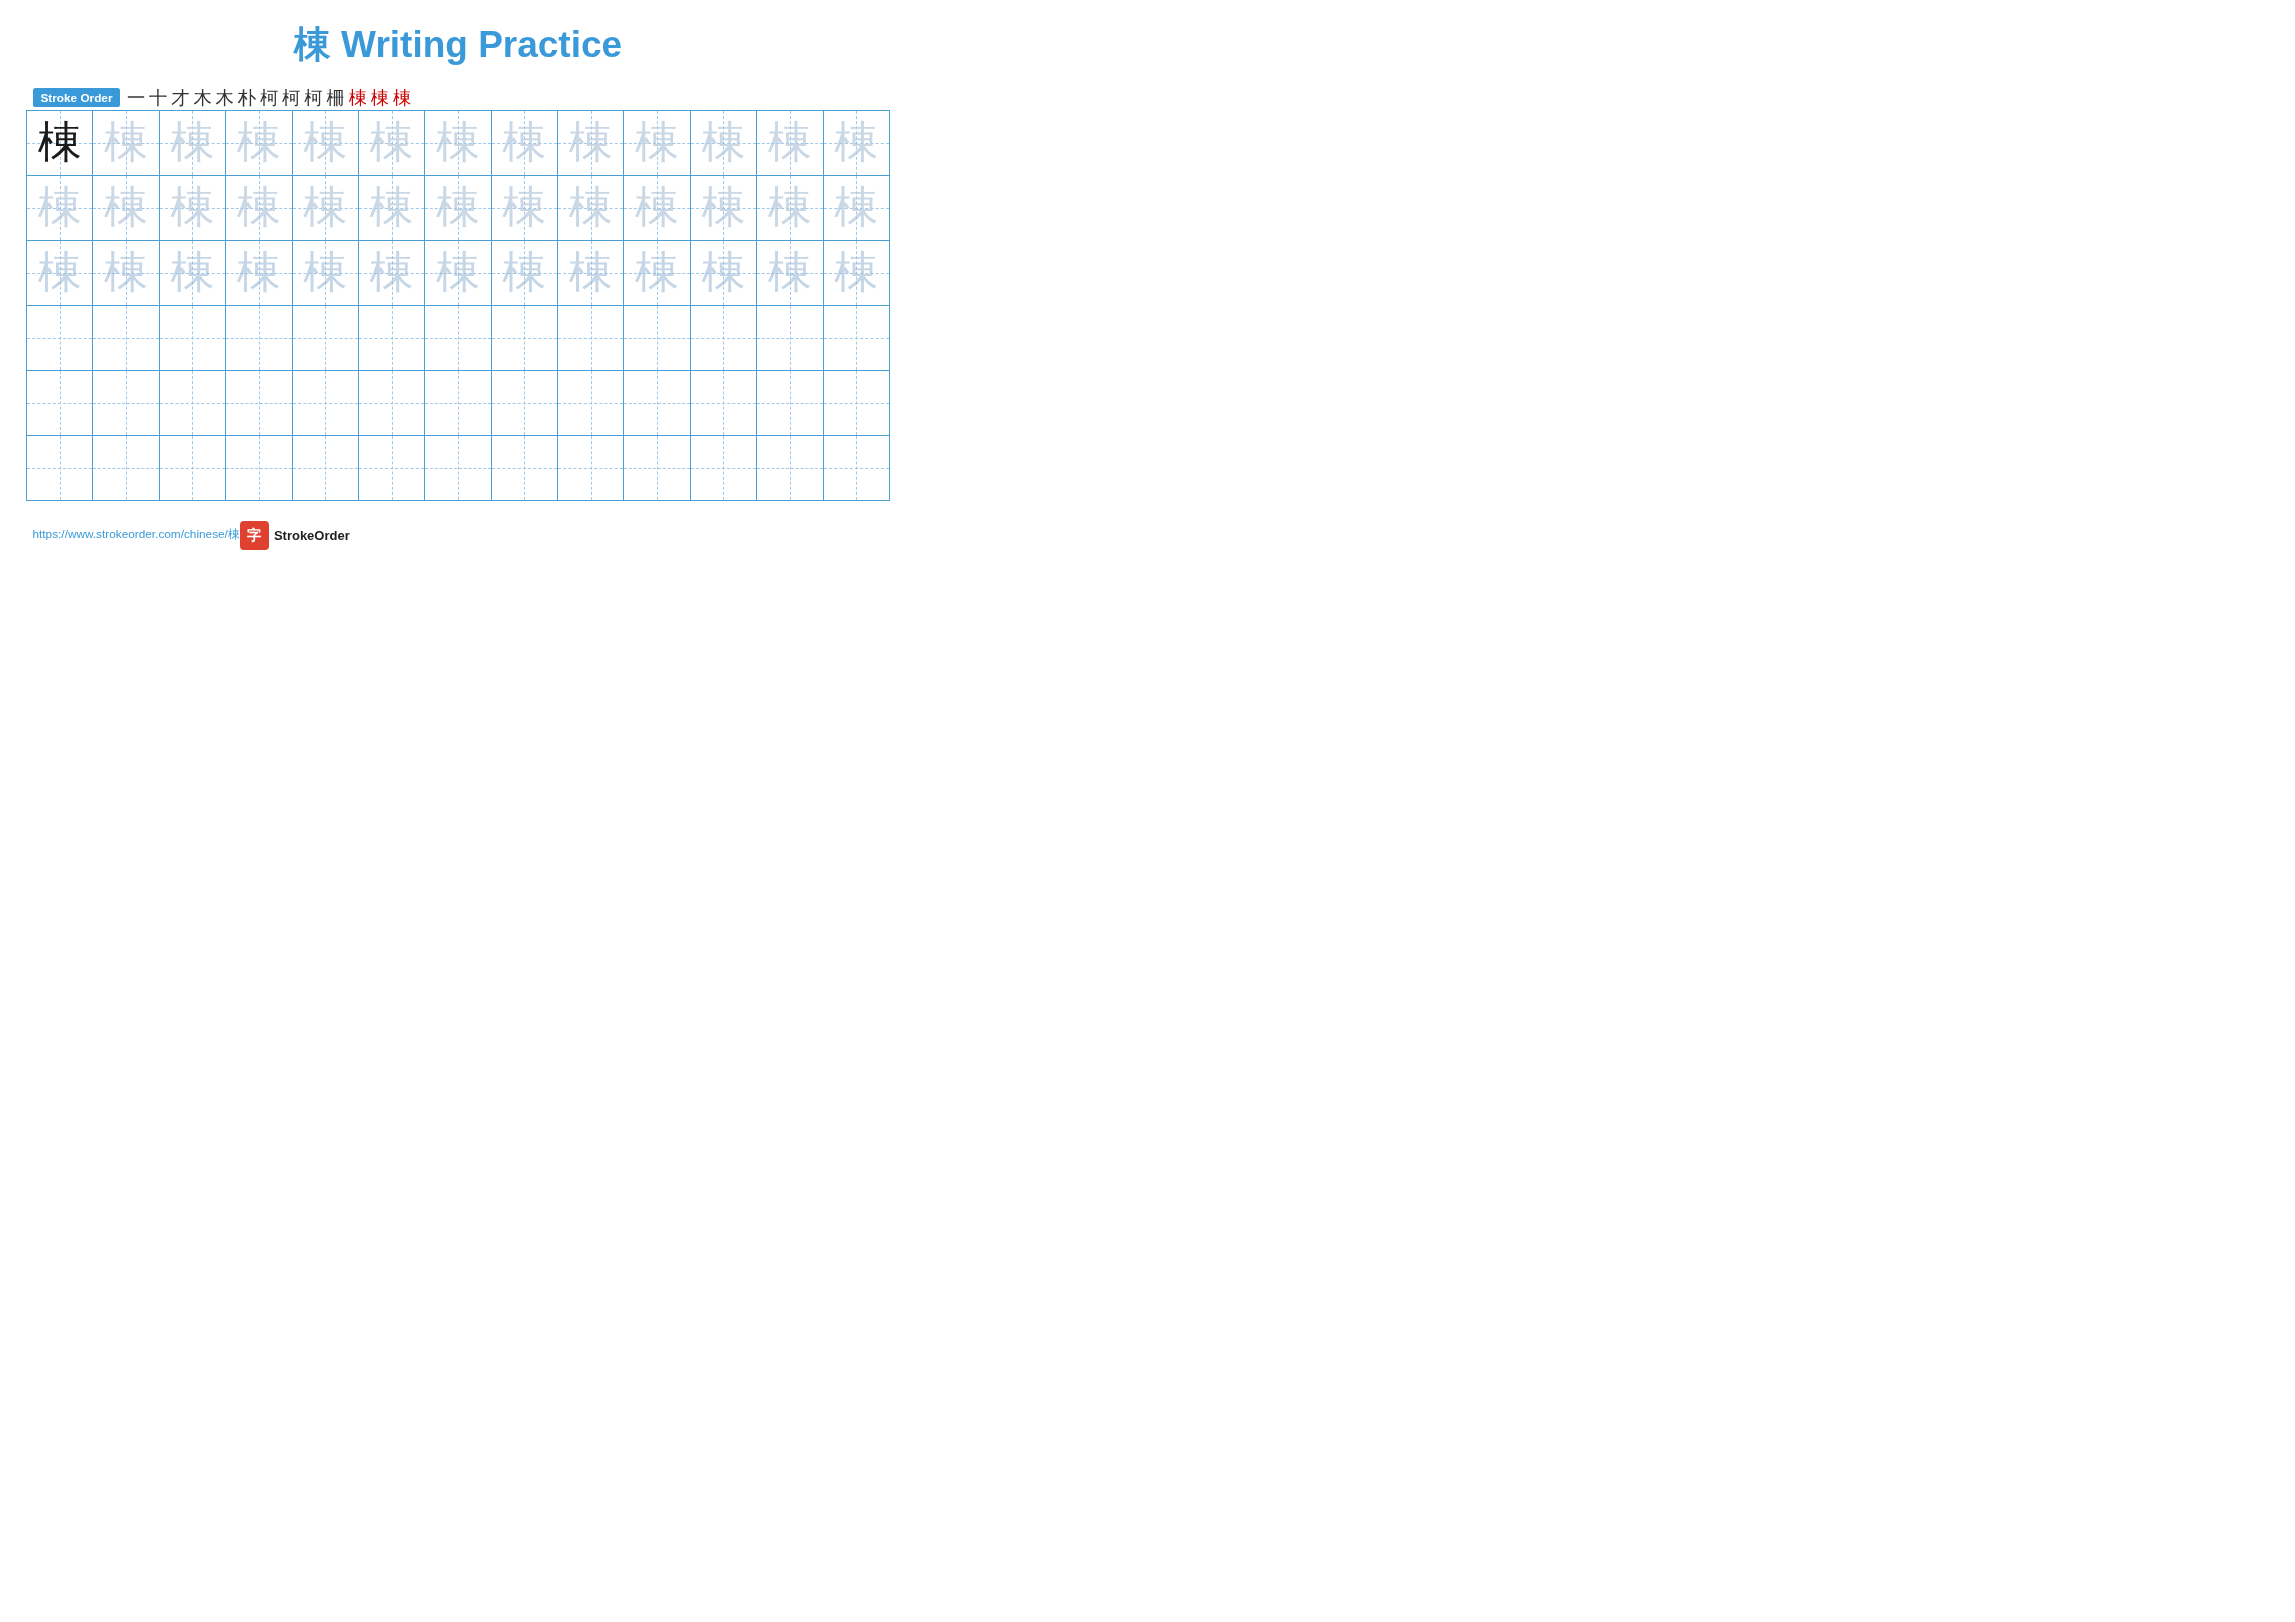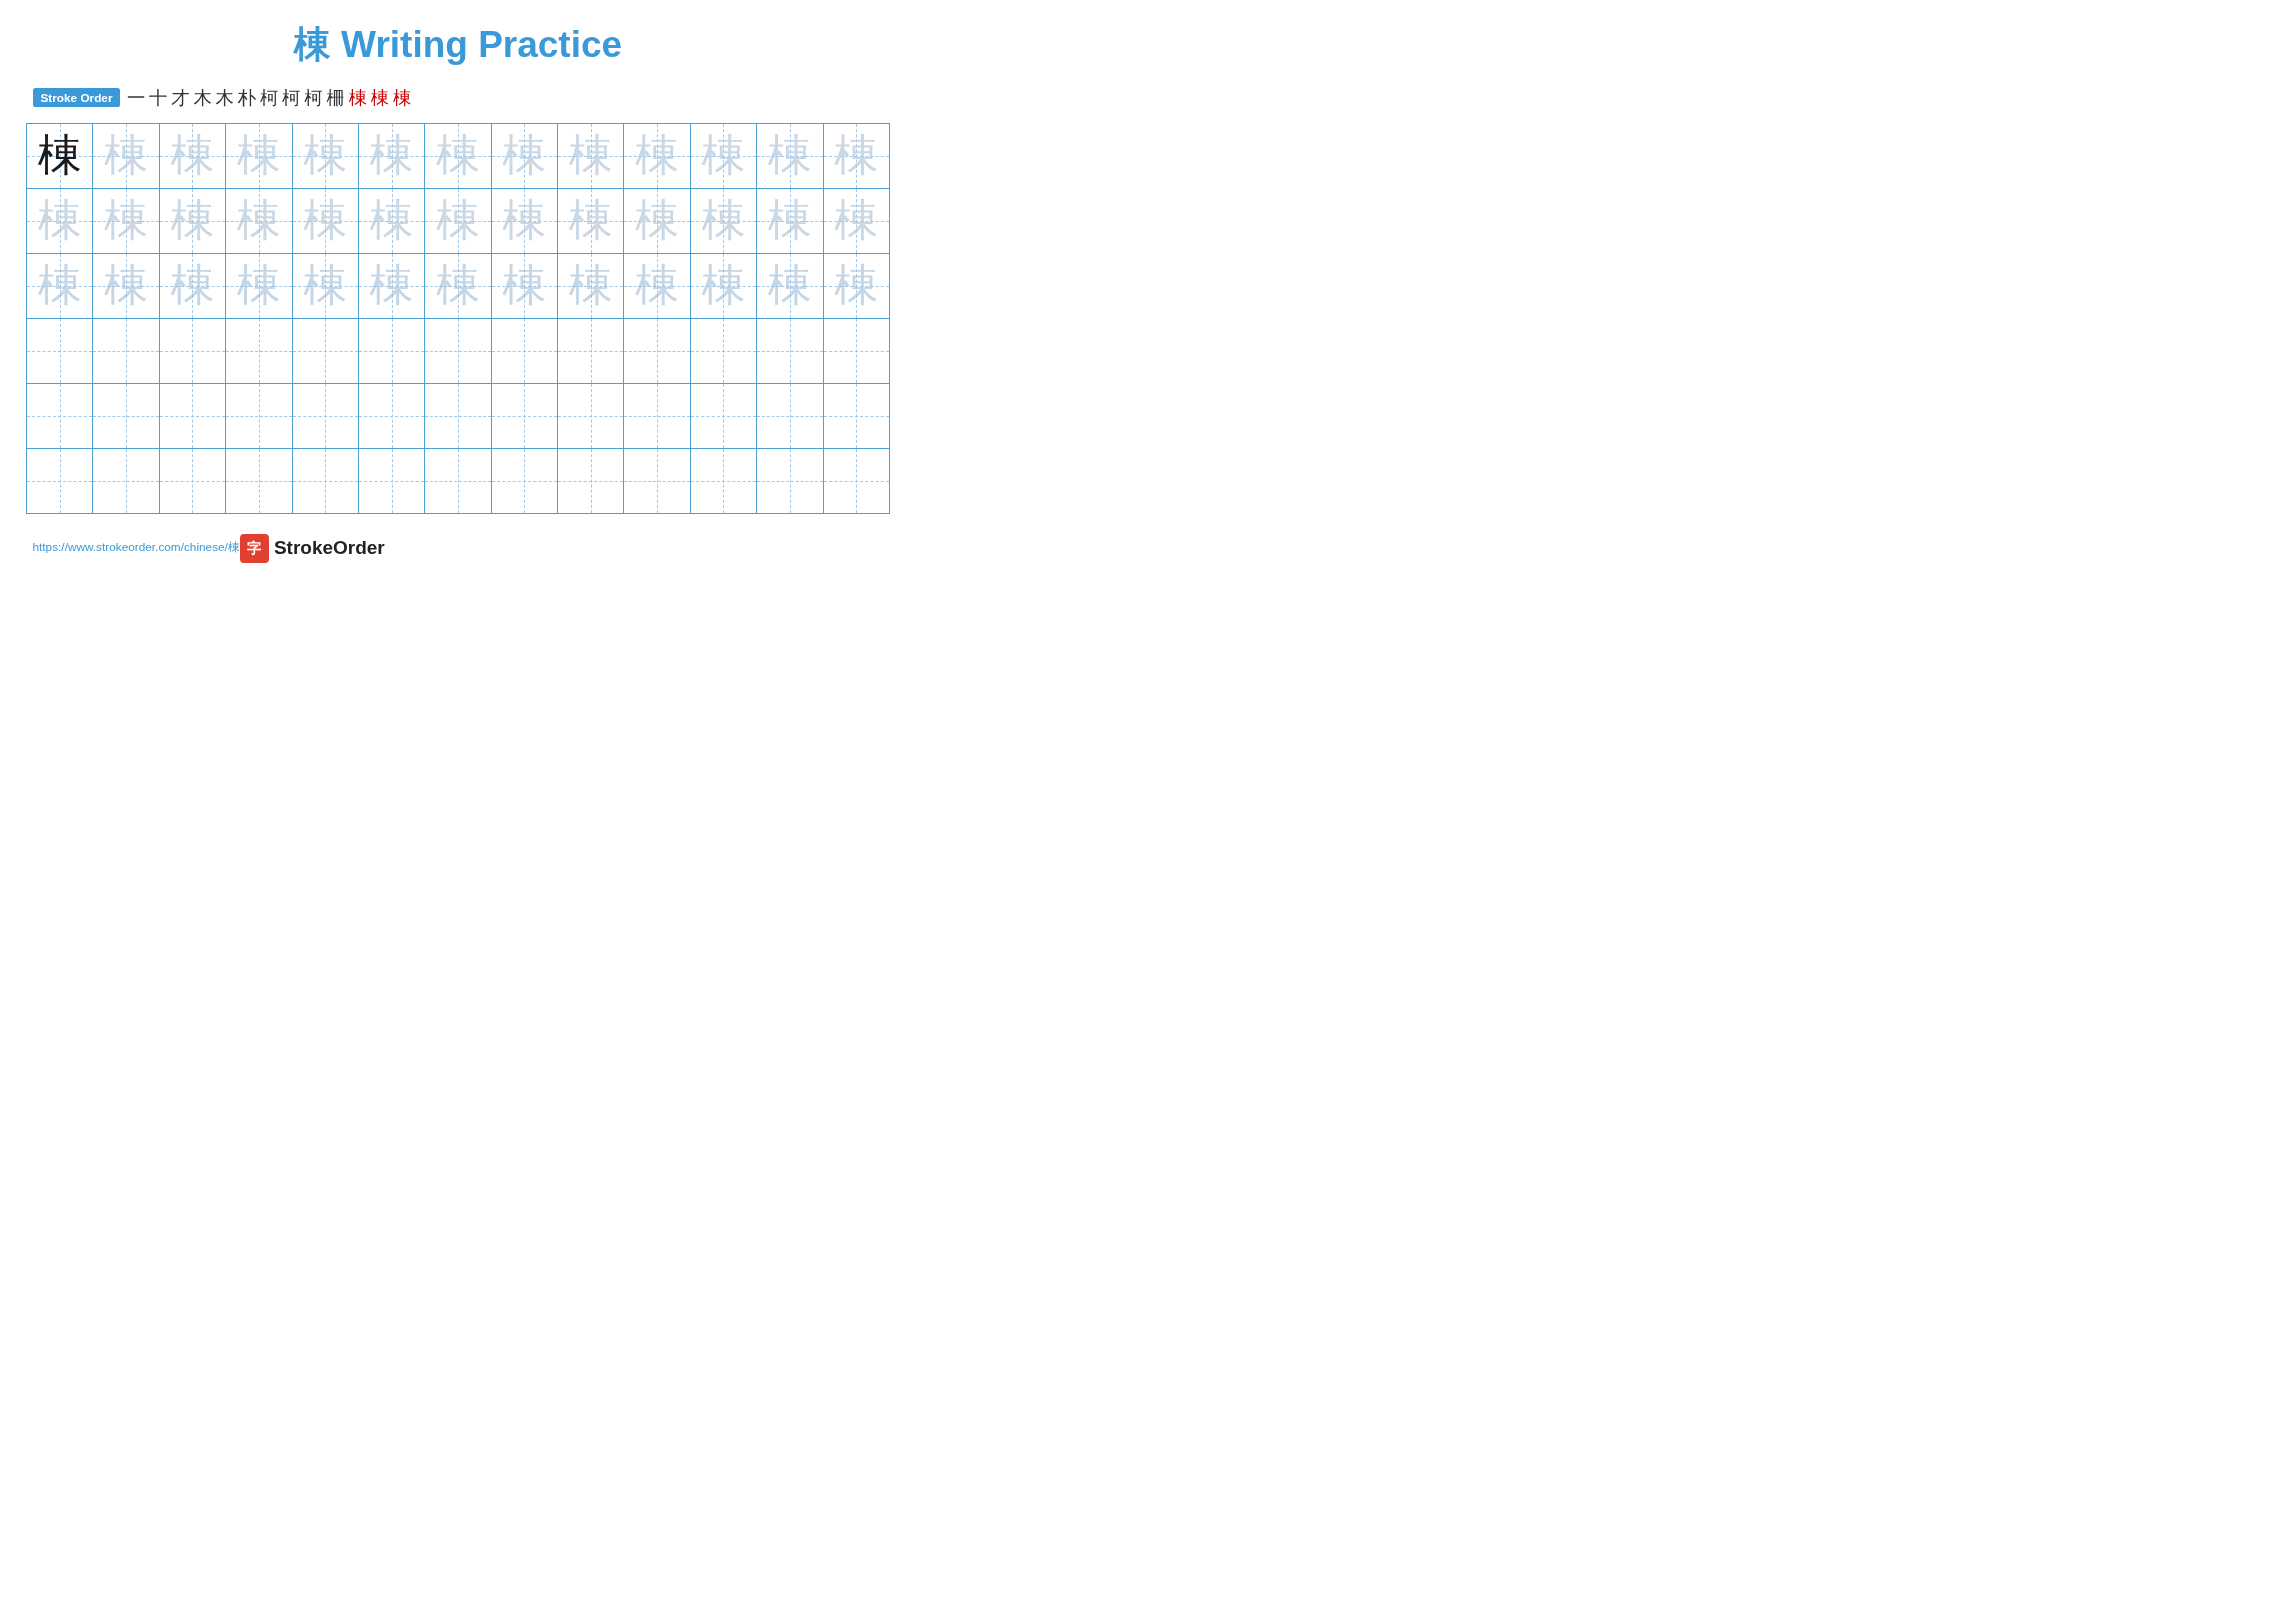--- a/index.html
+++ b/index.html
@@ -19,21 +19,20 @@
       font-weight: bold;
       color: #3a9ad9;
       margin-bottom: 15.7px;
       font-family: Arial, sans-serif;
     }
 
     .stroke-order-row {
       display: flex;
       align-items: center;
       gap: 6.5px;
-      margin-bottom: 13px;
       padding-left: 6.5px;
     }
 
     .stroke-order-badge {
       background: #3a9ad9;
       color: white;
       font-size: 11.8px;
       font-weight: bold;
       padding: 2.6px 7.9px;
       border-radius: 2.6px;
@@ -143,21 +142,21 @@
       border-radius: 3.9px;
       display: flex;
       align-items: center;
       justify-content: center;
       color: white;
       font-size: 14.4px;
       font-weight: bold;
     }
 
     .brand-name {
-      font-size: 19px;
+      font-size: 13px;
       font-weight: bold;
       color: #222;
       font-family: Arial, sans-serif;
     }
   </style>
 </head>
 <body>
 
 <h1 class="page-title">棟 Writing Practice</h1>
 

